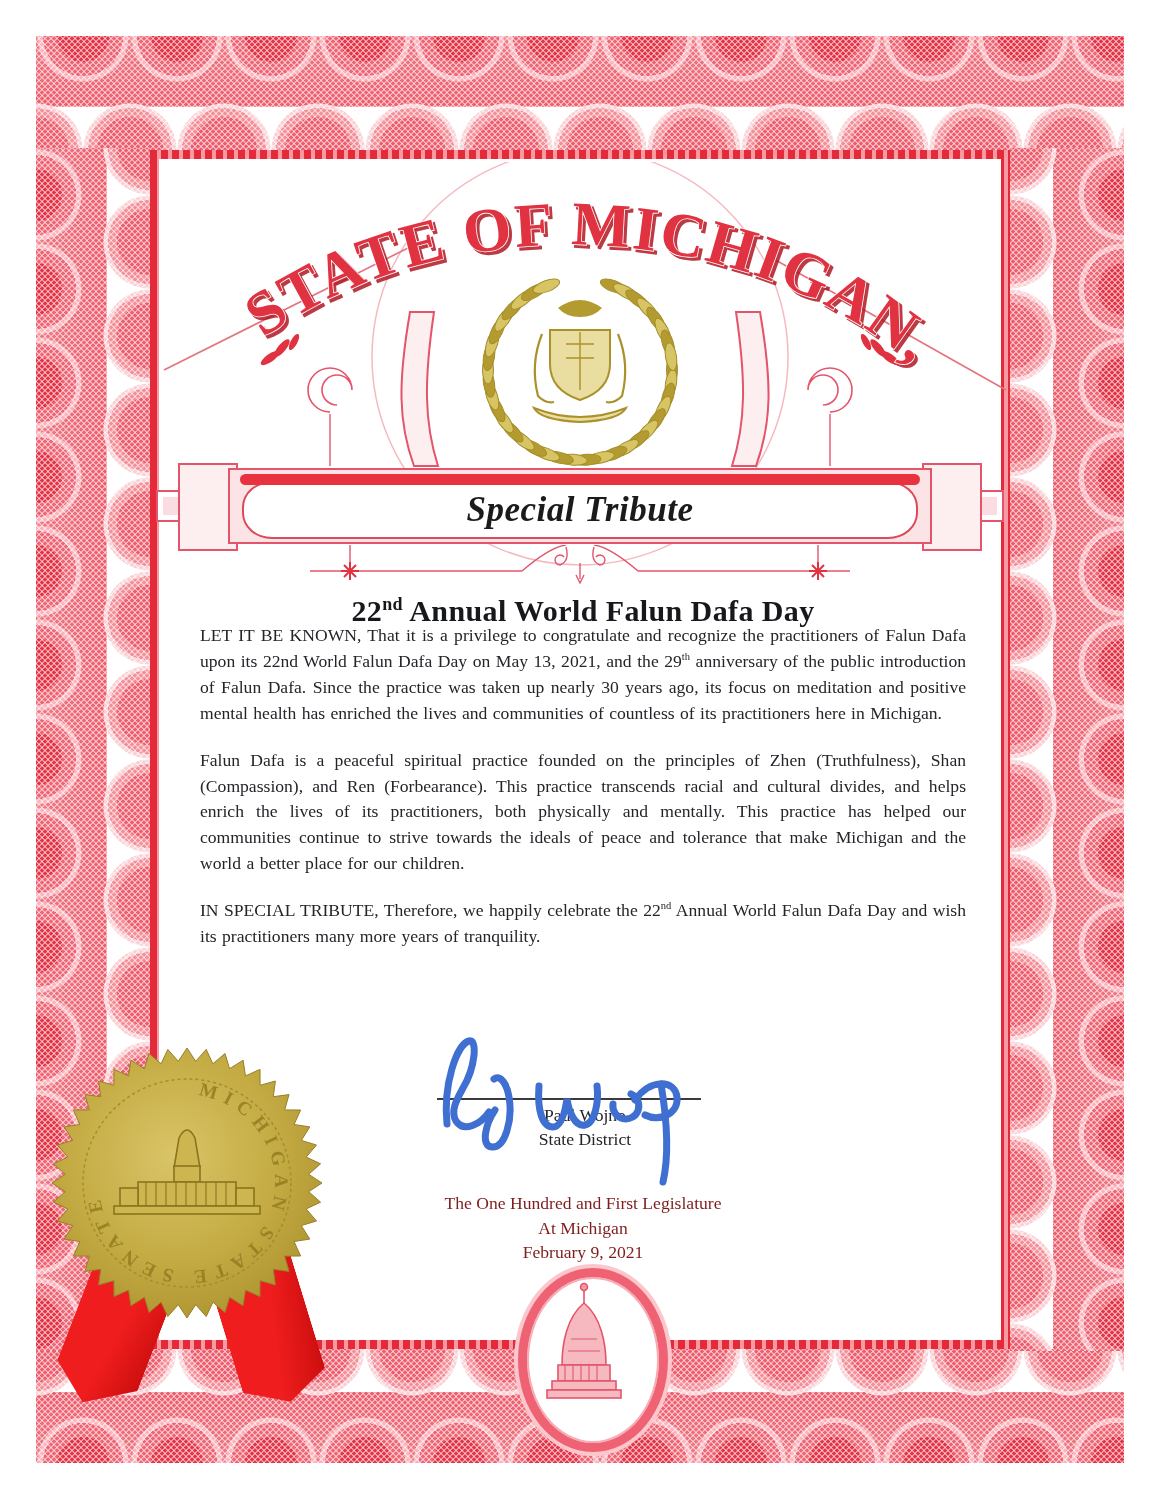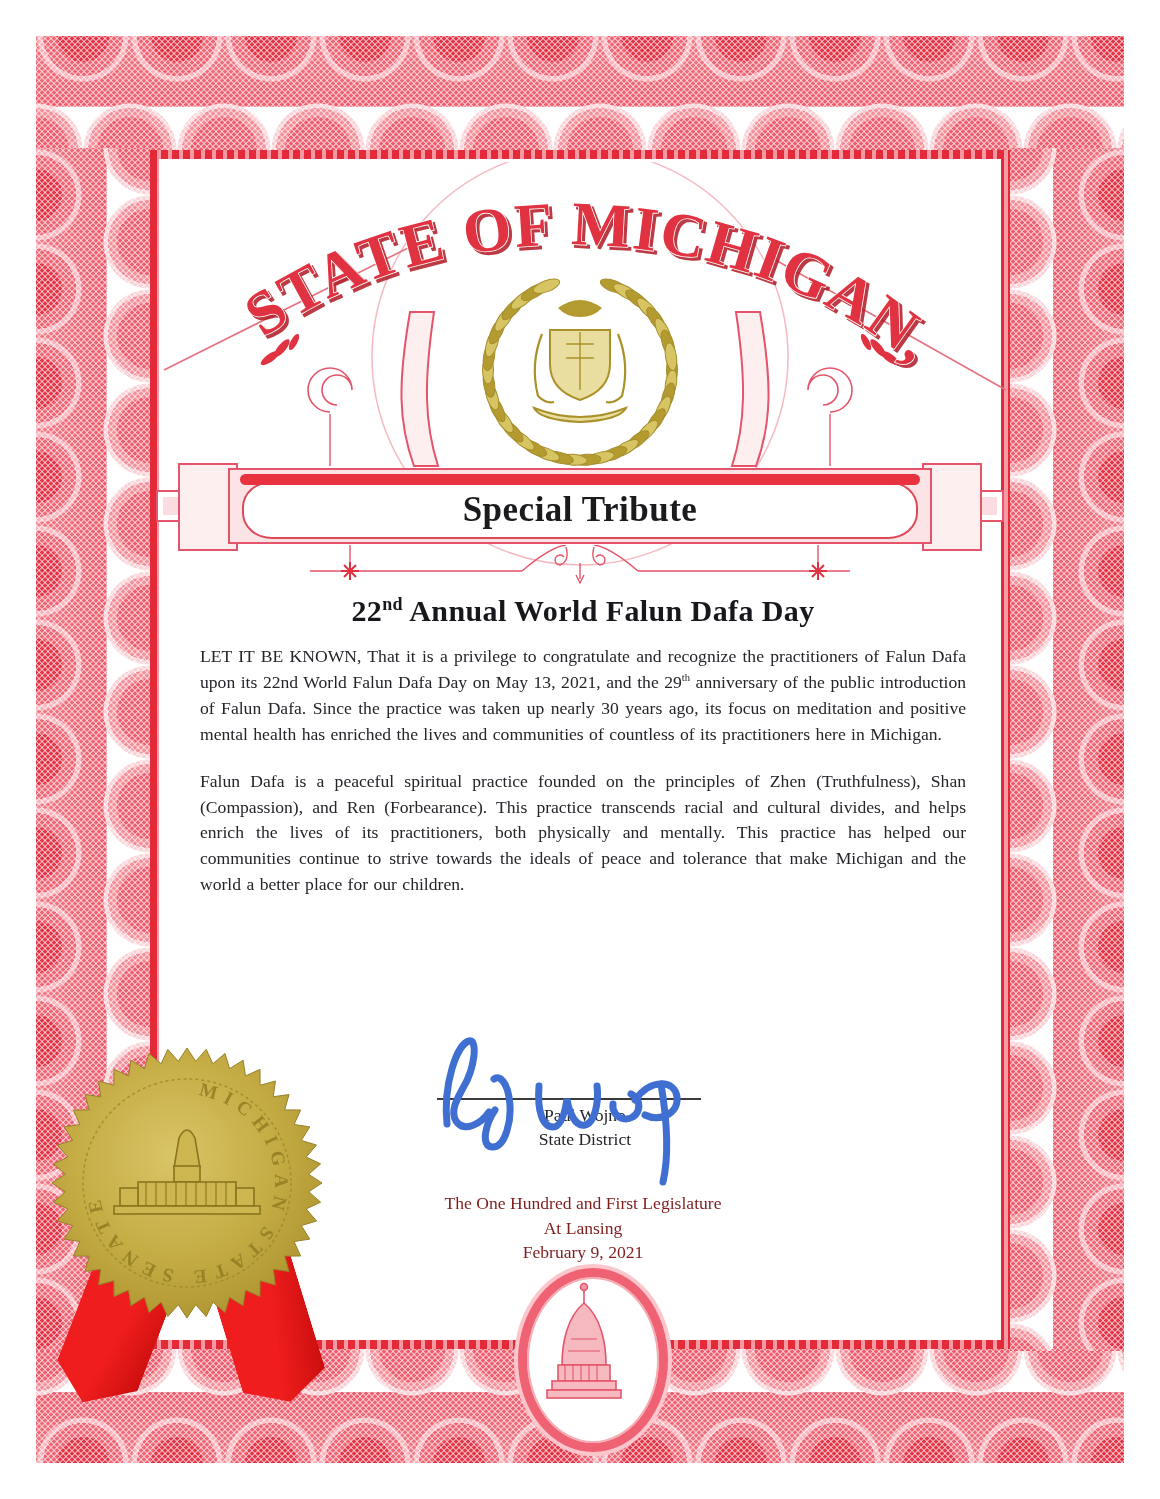--- a/index.html
+++ b/index.html
@@ -62,27 +62,27 @@
   
   .banner{position:absolute;left:178px;top:466px;width:804px;height:78px;z-index:4;}
   .banner-rod{position:absolute;top:24px;width:78px;height:28px;background:#fbdde1;border:2px solid #e4556b;box-shadow:inset 0 0 0 5px #fff;}
   .rod-left{left:-22px;} .rod-right{right:-22px;}
   .banner-cap{position:absolute;top:-3px;width:56px;height:84px;background:#fdeef0;border:2px solid #e4556b;}
   .cap-left{left:0;} .cap-right{right:0;}
   .banner-bar{position:absolute;left:50px;right:50px;top:2px;height:72px;background:#fbe3e6;border:2px solid #e4556b;}
   .banner-redband{position:absolute;left:62px;right:62px;top:8px;height:11px;background:#e8323f;border-radius:6px;z-index:1;}
   .banner-panel{position:absolute;left:64px;right:64px;top:15px;height:54px;background:#ffffff;border:2px solid #dd4a58;border-radius:30px/26px;
     display:flex;align-items:center;justify-content:center;}
-  .banner-text{font-size:35px;font-weight:bold;color:#1b1b1e;letter-spacing:.5px;}
+  .banner-text{font-size:35px;font-weight:bold;color:#1b1b1e;letter-spacing:.5px;font-style:italic;}
   .flourish-svg{position:absolute;left:270px;top:545px;z-index:3;}
   
   .doc-title{position:absolute;left:160px;top:594px;width:846px;text-align:center;z-index:3;
     font-size:30px;font-weight:bold;color:#17181c;letter-spacing:.4px;}
   .doc-title sup,.para sup,.sig-block sup{font-size:60%;vertical-align:super;line-height:0;font-family:Liberation Serif, serif;}
-  .body-text{position:absolute;left:200px;top:644px;width:766px;z-index:3;}
+  .body-text{position:absolute;left:200px;top:623px;width:766px;z-index:3;}
   .para{font-size:17.6px;line-height:25.9px;text-align:justify;color:#24252a;margin:0 0 21px 0;word-spacing:1px;}
   
   .sig-svg{position:absolute;left:415px;top:1028px;z-index:5;}
   .sig-line{position:absolute;left:437px;top:1098px;width:264px;height:2px;background:#3b3b3b;z-index:4;}
   .sig-block{position:absolute;left:430px;top:1103px;width:310px;text-align:center;z-index:4;
     font-size:17.6px;line-height:24.2px;color:#24252a;}
   .footer-block{position:absolute;left:327px;top:1191px;width:512px;text-align:center;z-index:3;
     font-size:17.6px;line-height:24.6px;color:#7f1d1d;}
   
   .ribbon{position:absolute;z-index:3;background:linear-gradient(100deg,#ef1d1d 0 55%,#c90d0d 100%);}
@@ -216,41 +216,42 @@
     <path d="M80,17 v18 M71,26 h18 M74,20 l12,12 M86,20 l-12,12"></path>
     <path d="M548,17 v18 M539,26 h18 M542,20 l12,12 M554,20 l-12,12"></path>
   </g>
 </svg>
 
 <div class="doc-title">22<sup>nd</sup> Annual World Falun Dafa Day</div>
 
 <div class="body-text">
   <p class="para">LET IT BE KNOWN, That it is a privilege to congratulate and recognize the practitioners of Falun Dafa upon its 22nd World Falun Dafa Day on May 13, 2021, and the 29<sup>th</sup> anniversary of the public introduction of Falun Dafa. Since the practice was taken up nearly 30 years ago, its focus on meditation and positive mental health has enriched the lives and communities of countless of its practitioners here in Michigan.</p>
   <p class="para">Falun Dafa is a peaceful spiritual practice founded on the principles of Zhen (Truthfulness), Shan (Compassion), and Ren (Forbearance). This practice transcends racial and cultural divides, and helps enrich the lives of its practitioners, both physically and mentally. This practice has helped our communities continue to strive towards the ideals of peace and tolerance that make Michigan and the world a better place for our children.</p>
+  <p class="para">IN SPECIAL TRIBUTE, Therefore, we happily celebrate the 22<sup>nd</sup> Annual World Falun Dafa Day and wish its practitioners many more years of tranquility.</p>
 </div>
 
 <div class="sig-line"></div>
 <svg class="sig-svg" width="300" height="164" viewBox="0 0 300 164">
   <g fill="none" stroke="#3f6fd1" stroke-width="7" stroke-linecap="round">
     <path d="M32,96 C 28,56 42,16 54,13 C 63,11 60,40 48,60 C 42,71 35,83 41,93 C 49,105 66,96 74,84"></path>
     <path d="M80,82 C 71,95 65,118 77,119 C 90,120 98,92 94,69 C 92,56 85,46 79,51"></path>
     <path d="M124,58 C 122,84 128,99 138,99 C 146,99 150,84 152,71 C 154,84 160,99 170,97 C 180,95 184,73 182,58"></path>
     <path d="M198,76 a 13,13 0 1,0 18,-10"></path>
     <path d="M220,72 C 236,50 260,52 262,69 C 264,86 244,94 230,87"></path>
     <path d="M246,56 C 252,92 254,128 248,154"></path>
   </g>
 </svg>
 <div class="sig-block">
   <div>Paul Wojno</div>
   <div>State District</div>
 </div>
 
 <div class="footer-block">
   <div>The One Hundred and First Legislature</div>
-  <div>At Lansing</div>
+  <div>At Michigan</div>
   <div>February 9, 2021</div>
 </div>
 
 <div class="ribbon ribbon-left"></div>
 <div class="ribbon ribbon-right"></div>
 <svg class="seal-svg" width="274" height="274" viewBox="0 0 274 274">
   <defs>
     <radialGradient id="goldgrad" cx="45%" cy="40%" r="70%">
       <stop offset="0%" stop-color="#d9c467"></stop>
         <stop offset="55%" stop-color="#c4ab43"></stop>

